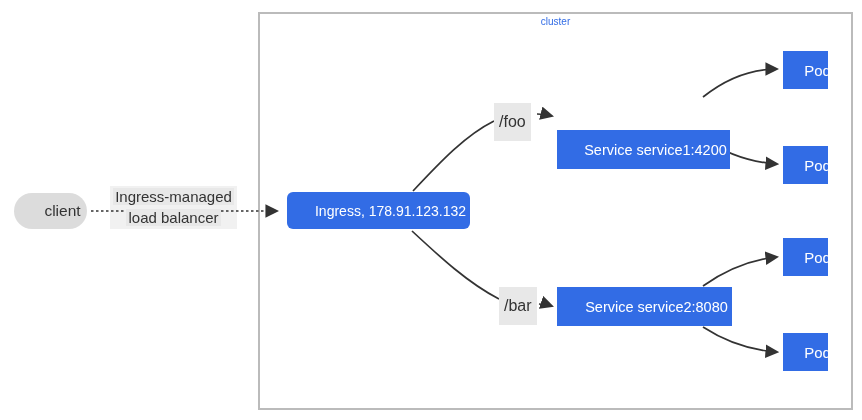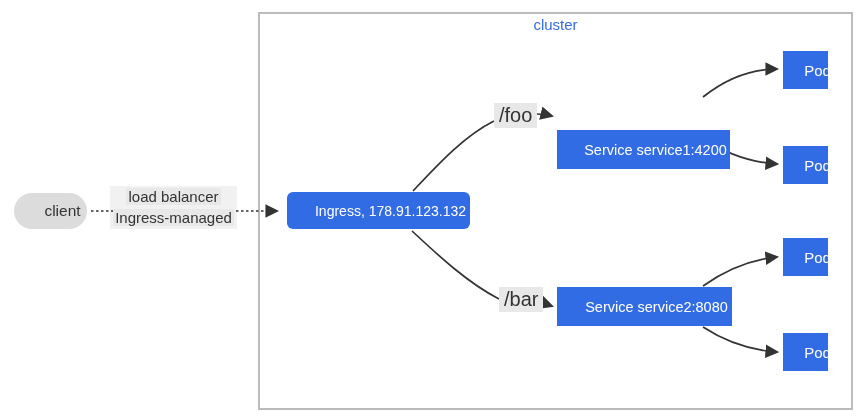--- a/index.html
+++ b/index.html
@@ -24,21 +24,21 @@
     border: 2px solid var(--cluster-border, #bbbbbb);
     box-sizing: border-box;
     background: transparent;
     z-index: 0;
   }
   .cluster-title {
     position: absolute;
     left: 258px; top: 16px;
     width: 595px;
     text-align: center;
-    font-size: 15px;
+    font-size: 10px;
     color: var(--cluster-title, #326ce5);
     z-index: 0;
   }
   .lb-label-bg {
     position: absolute;
     left: 110px; top: 186px;
     width: 127px; height: 43px;
     background: var(--edge-label-outer, #f1f1f1);
     z-index: 0;
   }
@@ -98,24 +98,24 @@
     line-height: 21px;
     color: var(--edge-label-text, #333333);
     z-index: 3;
   }
   .lb-label span {
     background: var(--edge-label-bg, #e8e8e8);
     padding: 0 2px;
   }
   .path-label {
     position: absolute;
-    font-size: 20px;
+    font-size: 16px;
     color: var(--edge-label-text, #333333);
     background: var(--edge-label-bg, #e8e8e8);
-    padding: 1px 5px;
+    padding: 10px 5px;
     z-index: 3;
     white-space: nowrap;
   }
   .path-label.foo { left: 494px; top: 103px; }
   .path-label.bar { left: 499px; top: 287px; text-align: center; }
 </style>
 </head>
 <body>
 
 <div class="canvas">
@@ -145,19 +145,19 @@
   <div class="node client">client</div>
   <div class="node k8s ingress">Ingress, 178.91.123.132</div>
   <div class="node k8s service1">Service service1:4200</div>
   <div class="node k8s service2">Service service2:8080</div>
   <div class="node k8s pod pod1">Pod</div>
   <div class="node k8s pod pod2">Pod</div>
   <div class="node k8s pod pod3">Pod</div>
   <div class="node k8s pod pod4">Pod</div>
 
   <div class="lb-label">
+    <div><span>Ingress-managed</span></div>
     <div><span>load balancer</span></div>
-    <div><span>Ingress-managed</span></div>
   </div>
   <div class="path-label foo">/foo</div>
   <div class="path-label bar">/bar</div>
 
 </div>
 
 </body></html>

